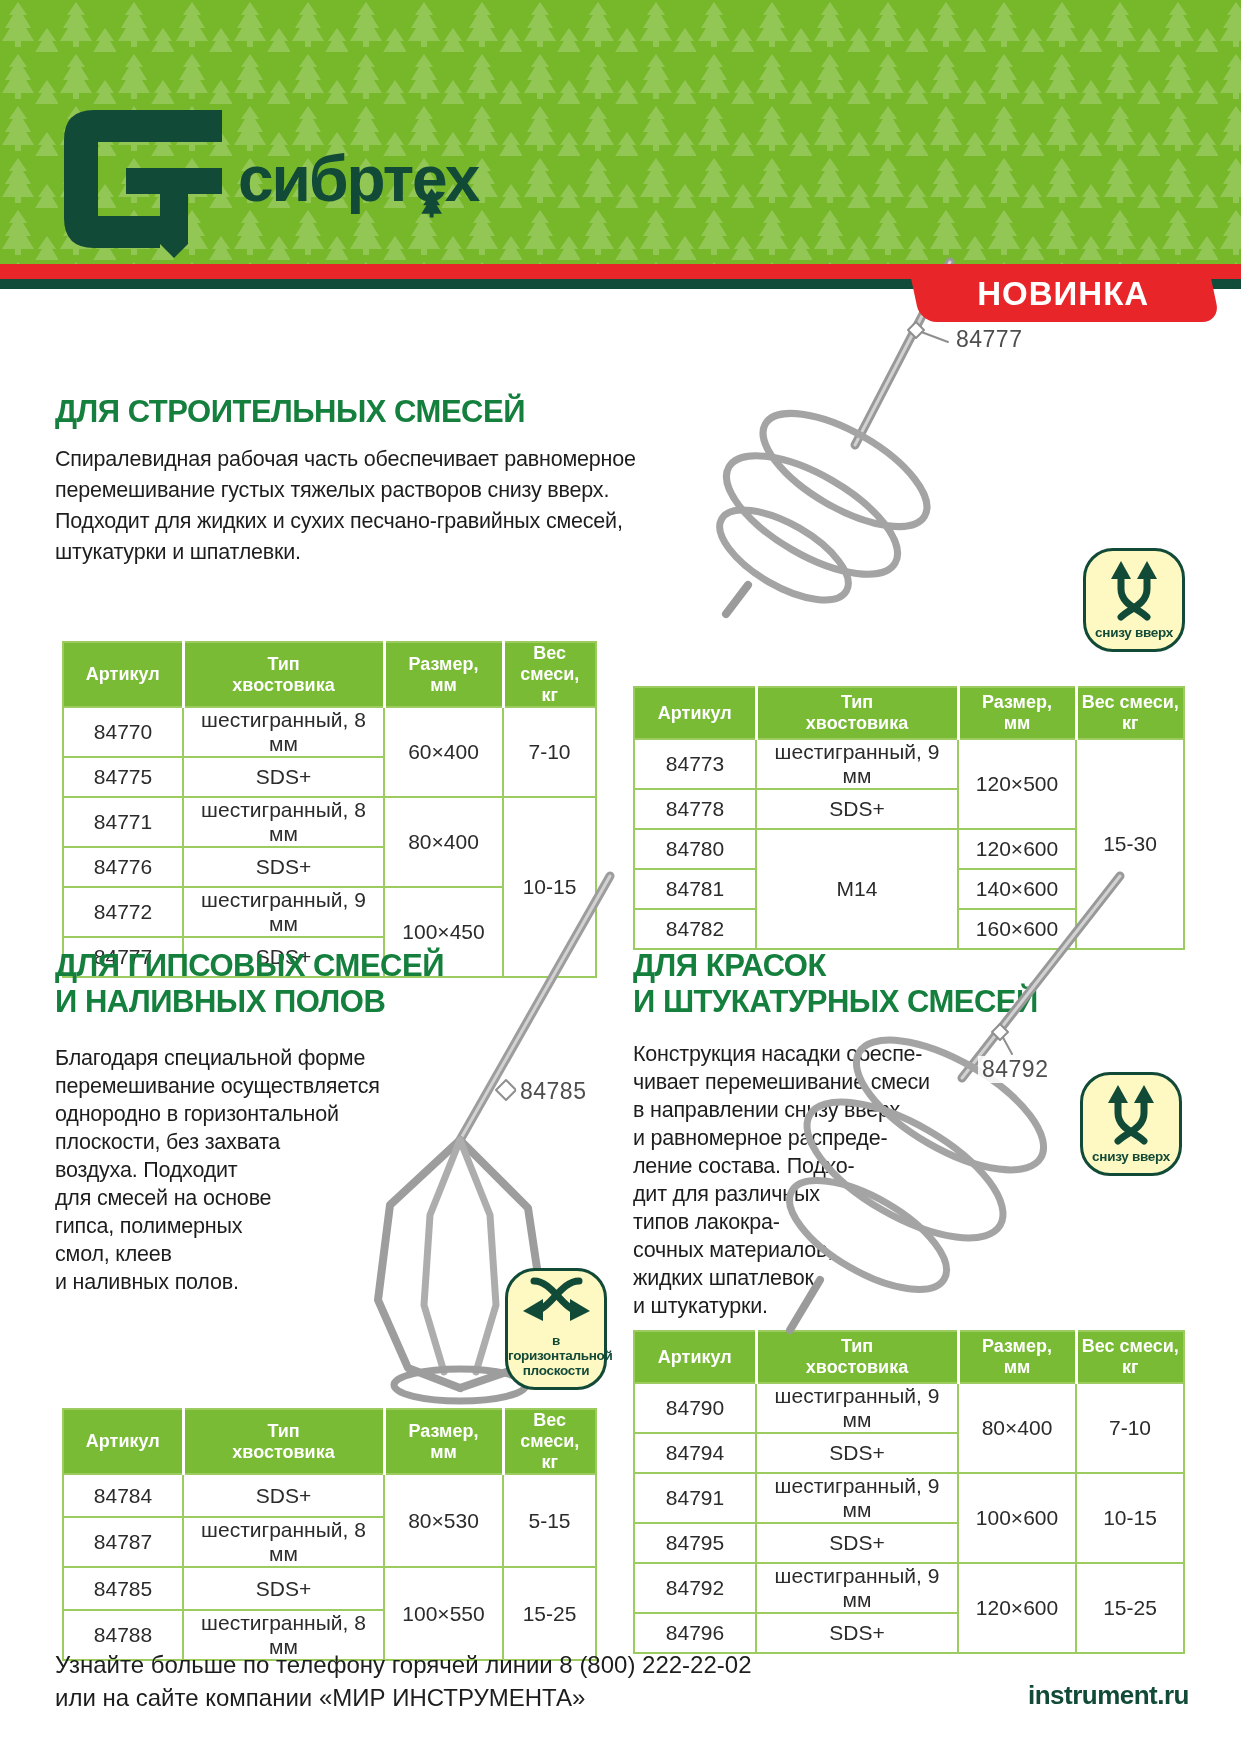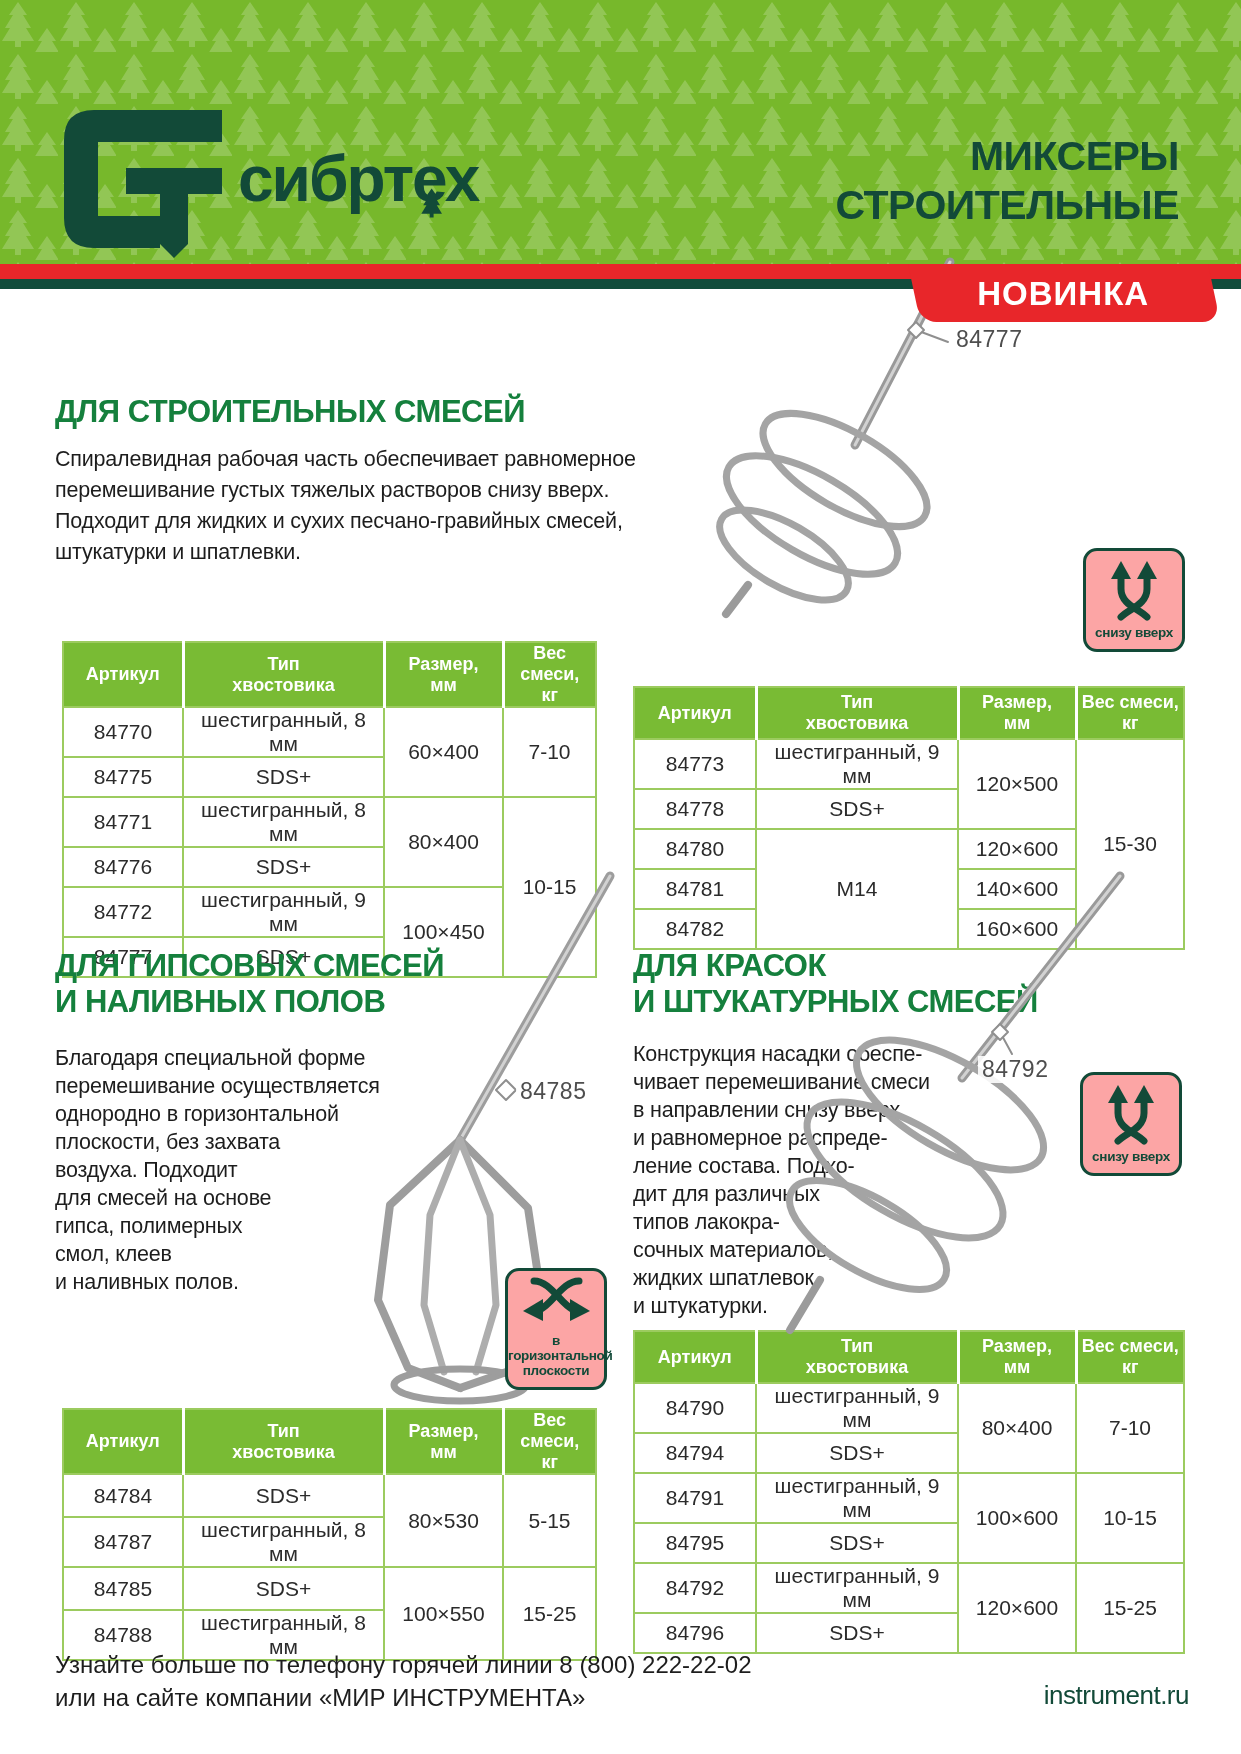--- a/index.html
+++ b/index.html
@@ -60,33 +60,33 @@
   
   .plabel{
     font-size:23px;color:#4E4E4E;background:rgba(255,255,255,0.88);
     padding:0 4px;letter-spacing:0.5px;z-index:4;
   }
   #lab1{left:952px;top:326px;}
   #lab2{left:516px;top:1078px;}
   #lab3{left:978px;top:1056px;}
   
   .badge{
-    width:102px;border:3.5px solid #124A38;border-radius:14px;background:#fca5a5;
+    width:102px;border:3.5px solid #124A38;border-radius:30px;background:#fef9c3;
     z-index:4;text-align:center;box-sizing:border-box;
   }
   .badge .blabel{
     font-size:13.5px;font-weight:bold;color:#124A38;line-height:15px;
     white-space:pre-line;padding-bottom:9px;letter-spacing:-0.3px;
   }
   #badge-up-1{left:1083px;top:548px;}
   #badge-up-2{left:1080px;top:1072px;}
   #badge-h{left:505px;top:1268px;}
   
   #footer-info{left:55px;top:1648px;font-size:24px;line-height:33px;white-space:pre-line;color:#1d1d1d;}
-  #site-link{right:52px;top:1680px;font-size:26px;font-weight:normal;color:#124A38;letter-spacing:-0.5px;}
+  #site-link{right:52px;top:1680px;font-size:26px;font-weight:bold;color:#124A38;letter-spacing:-0.5px;}
   #art{left:0;top:0;z-index:1;pointer-events:none;}
 </style>
 </head>
 <body>
 
 <div id="page">
 
   <div class="abs" id="hdr">
     <svg width="1241" height="264" viewBox="0 0 1241 264">
       <defs>
@@ -107,22 +107,20 @@
         <rect x="62" y="58" width="96" height="26"></rect>
         <rect x="96" y="58" width="28" height="76"></rect>
         <path d="M96,134 h28 l-14,14 z"></path>
       </g>
     </svg>
     <div class="abs" id="brand-name">сибртех</div>
     
     <svg class="abs" style="left:420px;top:186px;" width="22" height="34" viewBox="0 0 34 49">
       <path fill="#124A38" d="M18,2 L27,15 L23,15 L31,28 L26,28 L34,41 L21,41 L21,47 L15,47 L15,41 L2,41 L10,28 L5,28 L13,15 L9,15 Z"></path>
     </svg>
-    <div class="abs" id="page-title">МИКСЕРЫ
-СТРОИТЕЛЬНЫЕ</div>
   </div>
 
   <div class="abs stripe-red"></div>
   <div class="abs stripe-green"></div>
   <div class="abs" id="new-ribbon">
     <span>НОВИНКА</span>
   </div>
 
   <svg class="abs" id="art" width="1241" height="1754" viewBox="0 0 1241 1754">
     <g fill="none" stroke-linecap="round" stroke-linejoin="round">

